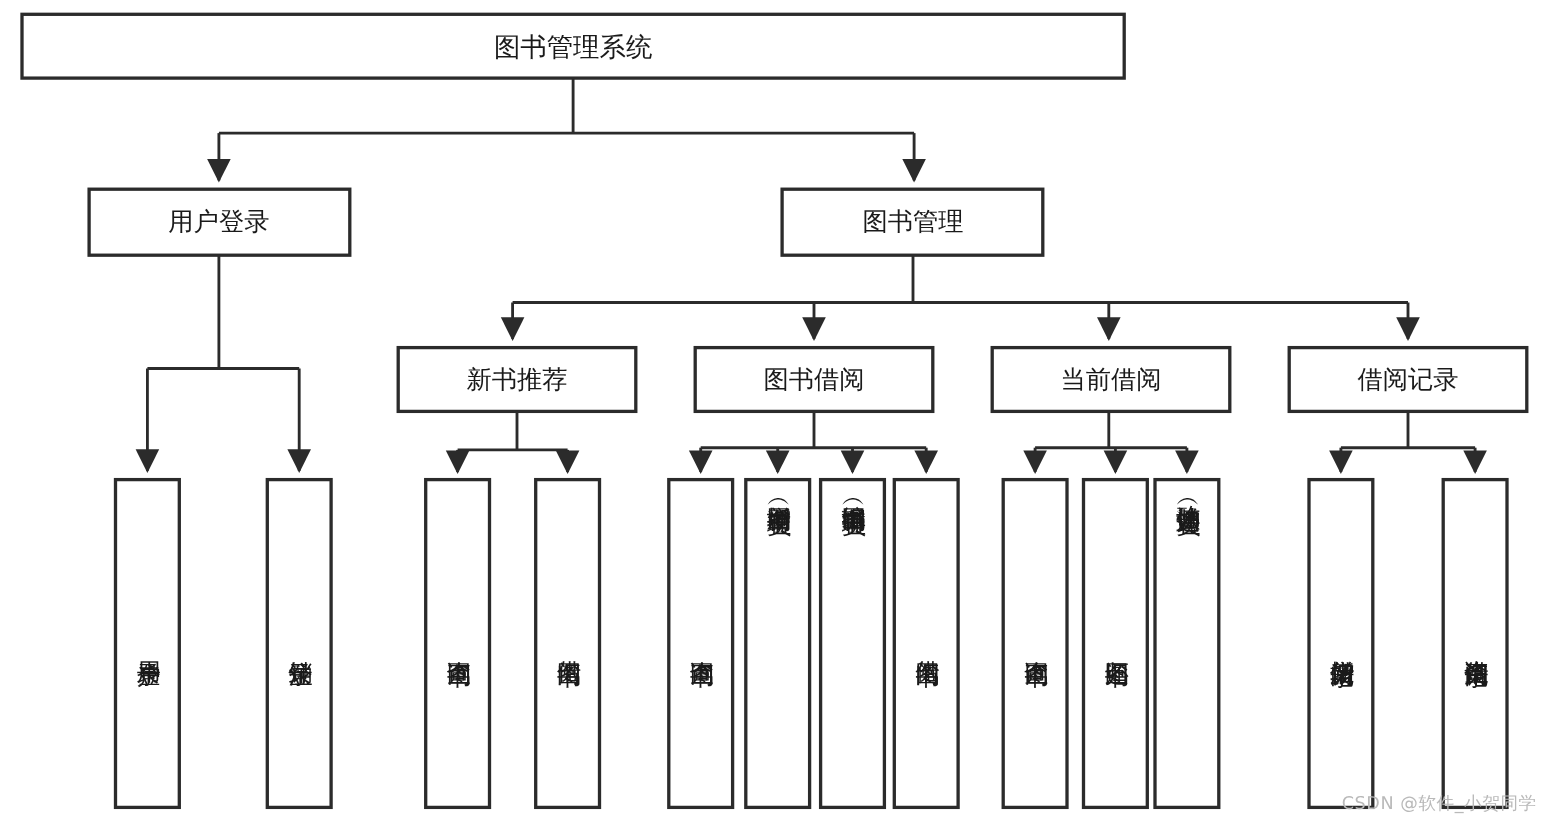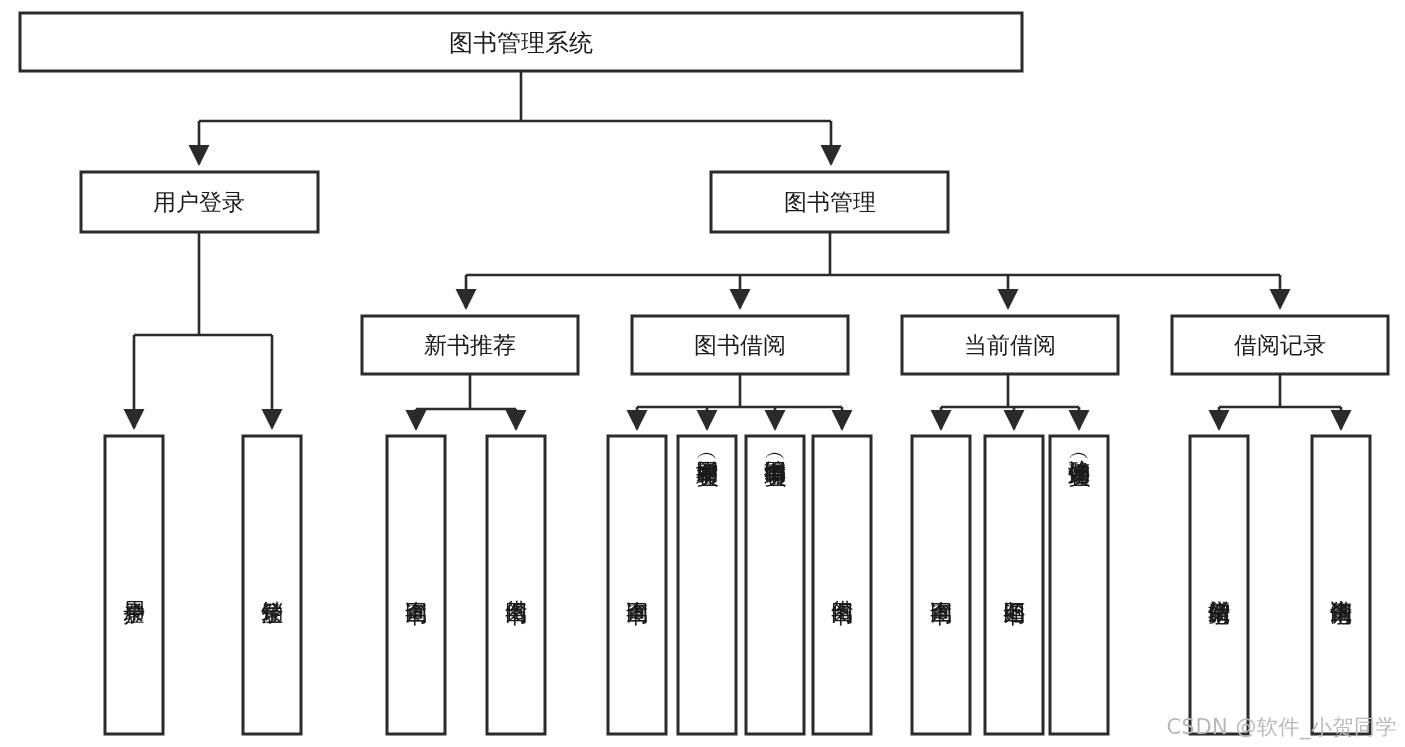--- a/index.html
+++ b/index.html
@@ -71,21 +71,21 @@
     line-height: 1.12;
     color: #1a1a1a;
     letter-spacing: 1px;
     white-space: nowrap;
   }
   .watermark {
     position: absolute;
     right: 8px;
     bottom: 6px;
     font-family: "DejaVu Sans", "Liberation Sans", sans-serif;
-    font-size: 21px;
+    font-size: 16px;
     color: #b9b9b9;
     letter-spacing: 0.5px;
     white-space: nowrap;
   }
 </style>
 </head>
 <body>
 
 <div id="diagram-root">
 

